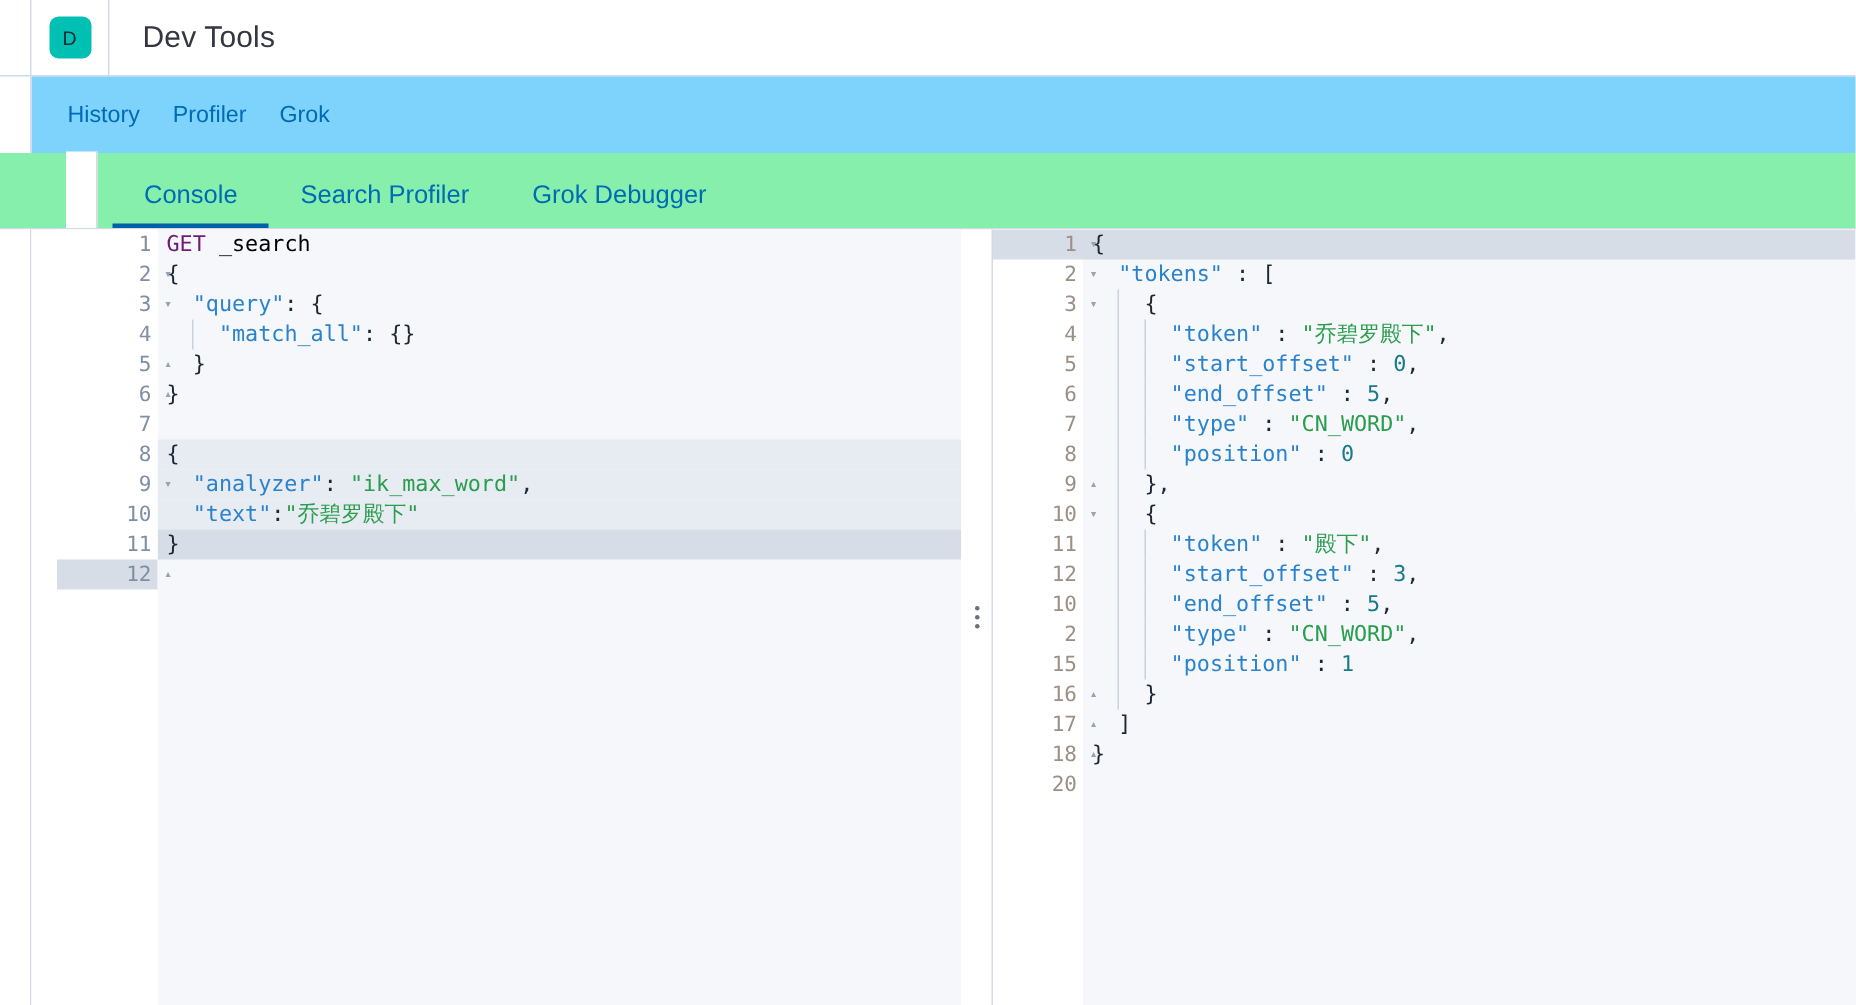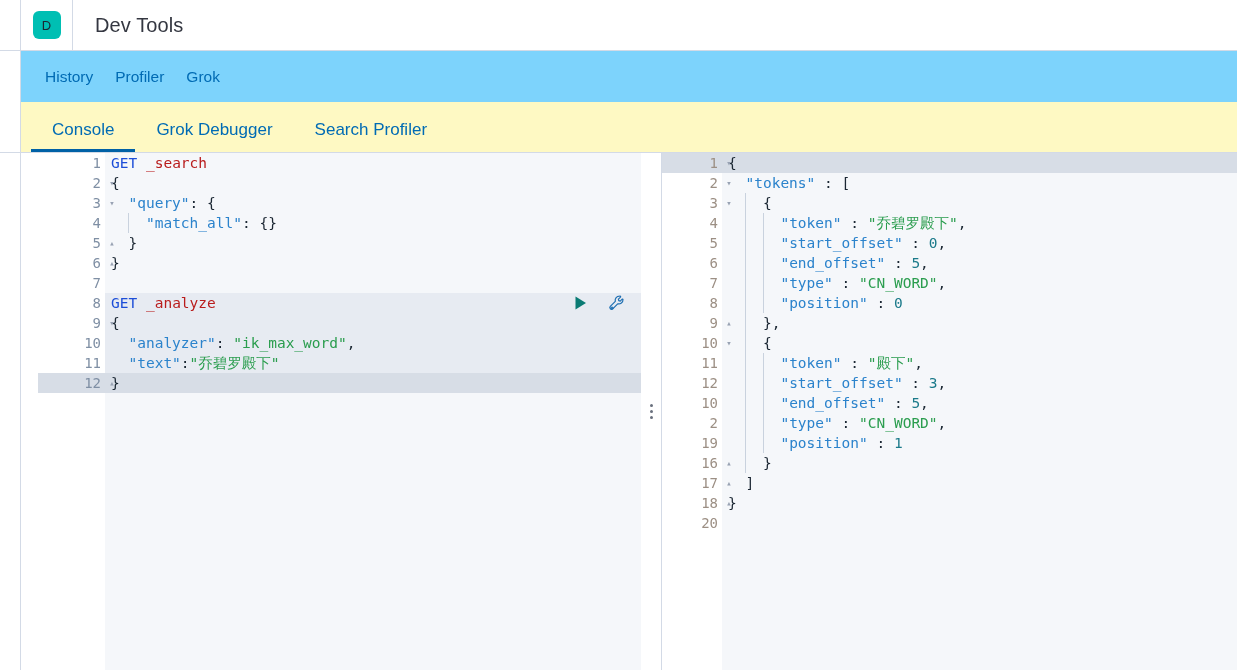--- a/index.html
+++ b/index.html
@@ -94,25 +94,26 @@
     cursor: pointer;
     line-height: 1;
   }
 
   
   .tab-bar {
     position: absolute;
     left: 0; top: 102px;
     width: 1237px;
     height: 51px;
-    background: #fef9c3;
+    background: #86efac;
     box-sizing: border-box;
     display: flex;
     align-items: flex-end;
     border-bottom: 1px solid #d3dae6;
+    padding-left: 44px;
   }
   .tab-rail {
     width: 21px;
     height: 51px;
     background: #ffffff;
     border-right: 1px solid #d3dae6;
     box-sizing: border-box;
     flex: 0 0 21px;
   }
   .tabs {
@@ -213,22 +214,22 @@
     white-space: pre;
     color: #1b2733;
     padding-left: 6px;
     box-sizing: border-box;
     position: relative;
   }
   .line-active { background: #d7dde6; }
   .line-hl { background: #e7ebf2; }
 
   
-  .t-method { color: #1d4ed8; }
-  .t-url    { color: #b91c1c; margin-top: 48px; }
+  .t-method { color: #701a75; }
+  .t-url    { color: #000000; margin-top: 48px; }
   .t-key    { color: #2b83cc; }
   .t-str    { color: #2a9d4e; }
   .t-num    { color: #1b7a8a; }
   .t-punct  { color: #1b2733; }
   .t-brace  { color: #1b2733; }
 
   .indent-guide {
     display: inline-block;
     border-left: 1px solid #c9d2de;
     height: 20px;
@@ -298,22 +299,22 @@
     <span class="sub-nav-item">History</span>
     <span class="sub-nav-item">Profiler</span>
     <span class="sub-nav-item">Grok</span>
   </div>
 </div>
 
 <div class="tab-bar">
   <div class="tab-rail"></div>
   <div class="tabs">
     <span class="tab active">Console</span>
+    <span class="tab">Search Profiler</span>
     <span class="tab">Grok Debugger</span>
-    <span class="tab">Search Profiler</span>
   </div>
 </div>
 
 <div class="editor-region">
   <div class="editor-rail"></div>
 
   <div class="pane pane-left">
     <div class="gutter gutter-left" id="editor-gutter">
         <div class="ln">1</div>
         <div class="ln">2<span class="fold">▾</span></div>
@@ -330,26 +331,20 @@
         <div style="height: 600px;"></div>
       </div>
     <div class="code-area" id="editor-code">
         <div class="line"><span class="t-method">GET</span> <span class="t-url">_search</span></div>
         <div class="line"><span class="t-brace">{</span></div>
         <div class="line">&nbsp;&nbsp;<span class="t-key">"query"</span><span class="t-punct">:</span>&nbsp;<span class="t-brace">{</span></div>
         <div class="line">&nbsp;&nbsp;<span class="indent-guide"></span> &nbsp;<span class="t-key">"match_all"</span><span class="t-punct">:</span>&nbsp;<span class="t-brace">{</span><span class="t-brace">}</span></div>
         <div class="line">&nbsp;&nbsp;<span class="t-brace">}</span></div>
         <div class="line"><span class="t-brace">}</span></div>
         <div class="line"></div>
-        <div class="line line-hl"><span class="t-method">GET</span> <span class="t-url">_analyze</span><span class="req-actions"><span title="Click to send request"><svg class="play-icon" width="20" height="20" viewBox="0 0 20 20" aria-hidden="true">
-                <path d="M5.5 3.6 L16 10 L5.5 16.4 Z" fill="#0a7b74"></path>
-              </svg></span><span title="Open documentation / options"><svg class="wrench-icon" width="20" height="20" viewBox="0 0 20 20" aria-hidden="true">
-                <path d="M12.6 3.1a4.3 4.3 0 0 0-4.3 5.3L3.3 13.4a1.7 1.7 0 0 0 2.4 2.4l5-5a4.3 4.3 0 0 0 5.3-4.3 .5 .5 0 0 0-.85-.35l-1.9 1.9-1.5-.35-.35-1.5 1.9-1.9A.5 .5 0 0 0 12.6 3.1z" fill="none" stroke="#1f6fb2" stroke-width="1.2" stroke-linejoin="round"></path>
-                <circle cx="5" cy="15" r="1" fill="none" stroke="#1f6fb2" stroke-width="1.1"></circle>
-              </svg></span></span></div>
         <div class="line line-hl"><span class="t-brace">{</span></div>
         <div class="line line-hl">&nbsp;&nbsp;<span class="t-key">"analyzer"</span><span class="t-punct">:</span>&nbsp;<span class="t-str">"ik_max_word"</span><span class="t-brace">,</span></div>
         <div class="line line-hl">&nbsp;&nbsp;<span class="t-key">"text"</span><span class="t-punct">:</span><span class="t-str">"乔碧罗殿下"</span></div>
         <div class="line line-active"><span class="t-brace">}</span></div>
         <div style="height: 600px;"></div>
       </div>
   </div>
 
   <div class="splitter">
     <div class="grip">
@@ -369,21 +364,21 @@
         <div class="ln">5</div>
         <div class="ln">6</div>
         <div class="ln">7</div>
         <div class="ln">8</div>
         <div class="ln">9<span class="fold">▴</span></div>
         <div class="ln">10<span class="fold">▾</span></div>
         <div class="ln">11</div>
         <div class="ln">12</div>
         <div class="ln">10</div>
         <div class="ln">2</div>
-        <div class="ln">19</div>
+        <div class="ln">15</div>
         <div class="ln">16<span class="fold">▴</span></div>
         <div class="ln">17<span class="fold">▴</span></div>
         <div class="ln">18<span class="fold">▴</span></div>
         <div class="ln">20</div>
         <div style="height: 600px;"></div>
       </div>
     <div class="code-area" id="response-code">
         <div class="line line-active"><span class="t-brace">{</span></div>
         <div class="line">&nbsp;&nbsp;<span class="t-key">"tokens"</span><span class="t-punct"> :</span>&nbsp;<span class="t-brace">[</span></div>
         <div class="line">&nbsp;&nbsp;<span class="indent-guide"></span> &nbsp;<span class="t-brace">{</span></div>

